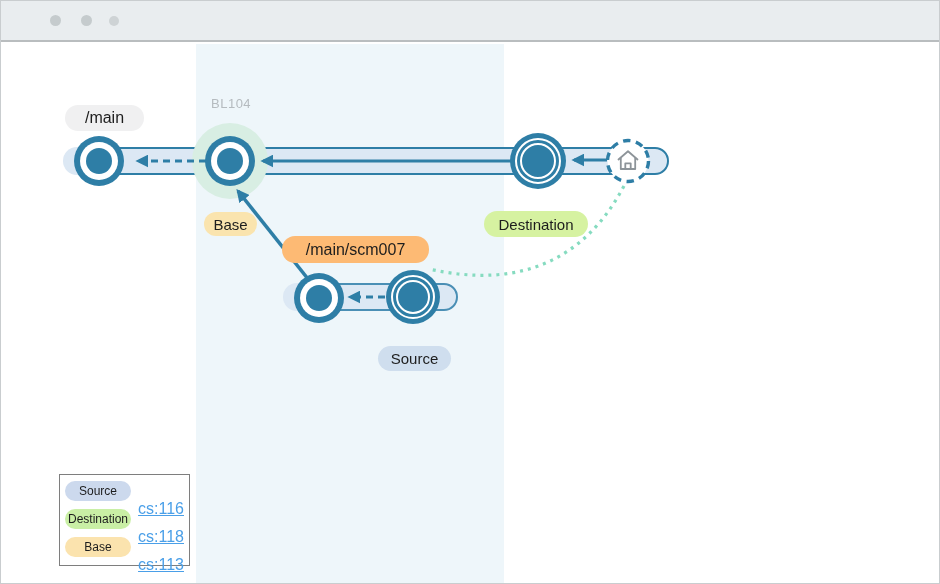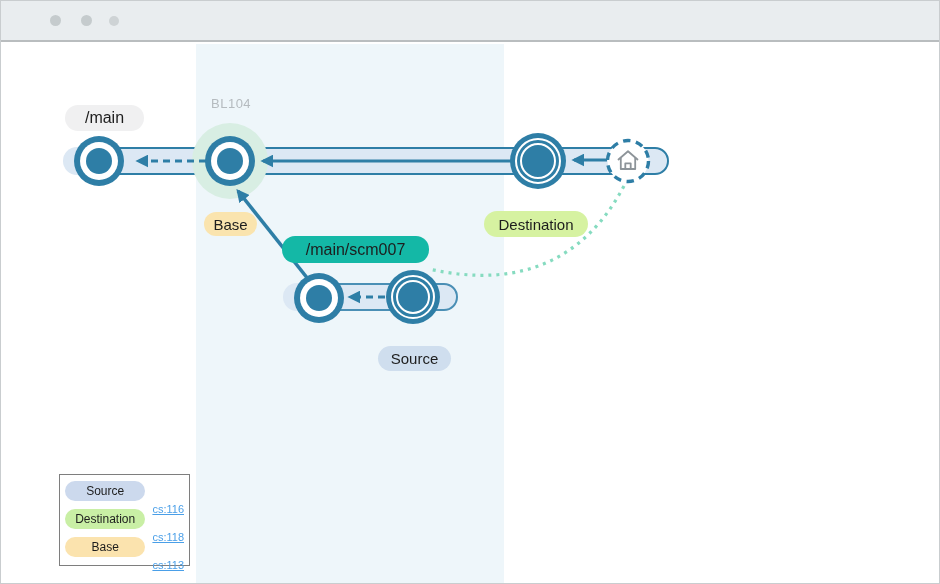--- a/index.html
+++ b/index.html
@@ -47,39 +47,39 @@
   #node-home {
     position:absolute; left:604px; top:94px; width:46px; height:46px;
     display:flex; align-items:center; justify-content:center;
   }
   
   .pill {
     position:absolute; display:flex; align-items:center; justify-content:center;
     border-radius:13px; color:#1d1d1d; white-space:nowrap;
   }
   #lbl-main      { left:64px;  top:61px;  width:79px;  height:26px; background:#f0f0f1; font-size:16px; }
-  #lbl-task      { left:281px; top:192px; width:147px; height:27px; background:#14b8a6; font-size:16px; }
+  #lbl-task      { left:281px; top:192px; width:147px; height:27px; background:#fdba74; font-size:16px; }
   #lbl-baseline  { position:absolute; left:210px; top:52px; font-size:13px; color:#b5bbbf; letter-spacing:.5px; }
   #tag-base      { left:203px; top:168px; width:53px;  height:24px; background:#fae4ae; font-size:15px; border-radius:12px; }
   #tag-dest      { left:483px; top:167px; width:104px; height:26px; background:#d6f2a1; font-size:15px; }
   #tag-source    { left:377px; top:302px; width:73px;  height:25px; background:#cfdeee; font-size:15px; }
   
   #legend {
     position:absolute; left:58px; top:430px; width:131px; height:92px;
     background:#fff; border:1px solid #7e7e7e; padding:6px 5px 0 5px;
   }
   .legend-row { display:flex; align-items:center; height:20px; margin-bottom:8px; }
   .legend-pill {
     width:87px; height:20px; border-radius:10px; display:flex; align-items:center;
     justify-content:center; font-size:12px; color:#1d1d1d;
   }
   .legend-pill.src { background:#ccd9ed; }
   .legend-pill.dst { background:#c9efa5; }
   .legend-pill.bas { background:#fbe3ae; }
-  .legend-link { margin-left:7px; font-size:11px; color:#4a9fe8; text-decoration:underline; cursor:pointer;margin-top:36px; }
+  .legend-link { margin-left:7px; font-size:16px; color:#4a9fe8; text-decoration:underline; cursor:pointer;margin-top:36px; }
 </style>
 </head>
 <body>
 
 <div id="app">
 
   <div id="titlebar">
     <span class="win-dot d1"></span>
     <span class="win-dot d2"></span>
     <span class="win-dot d3"></span>

